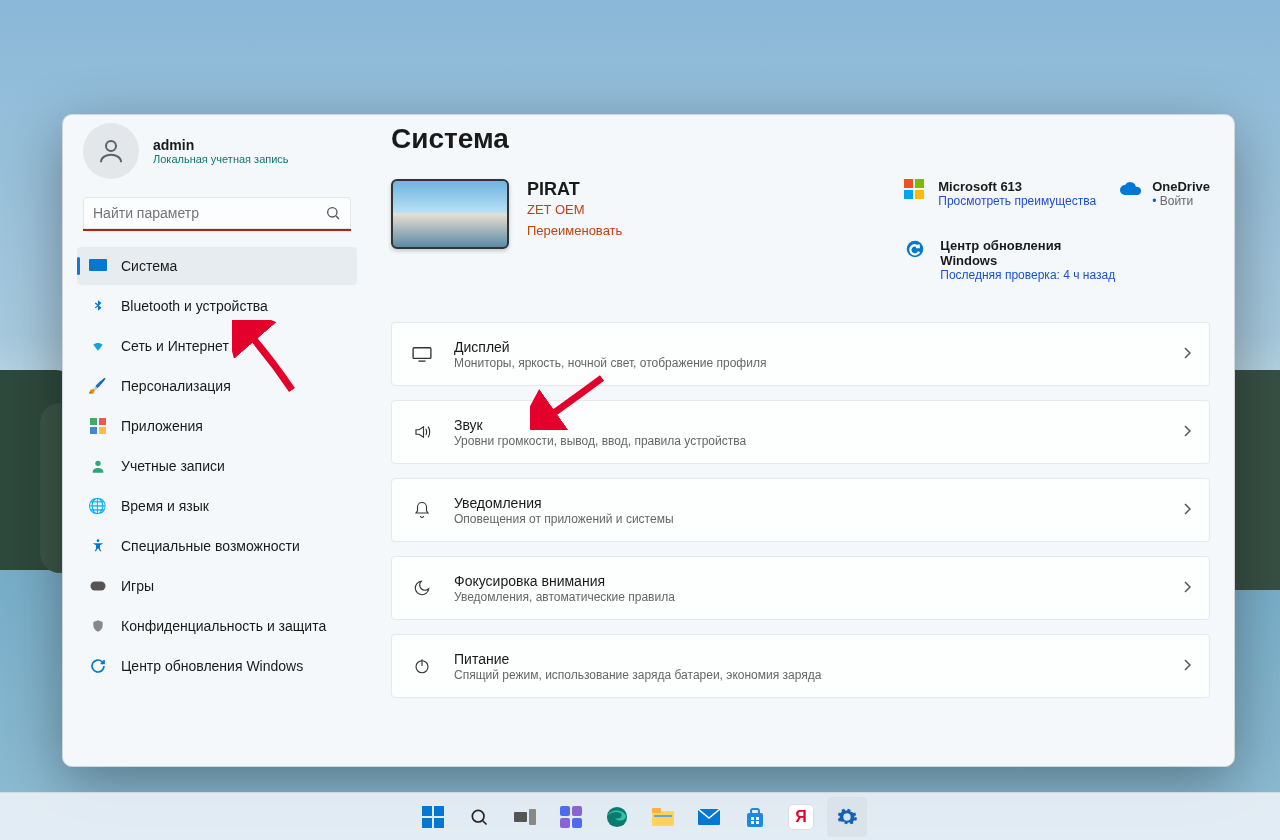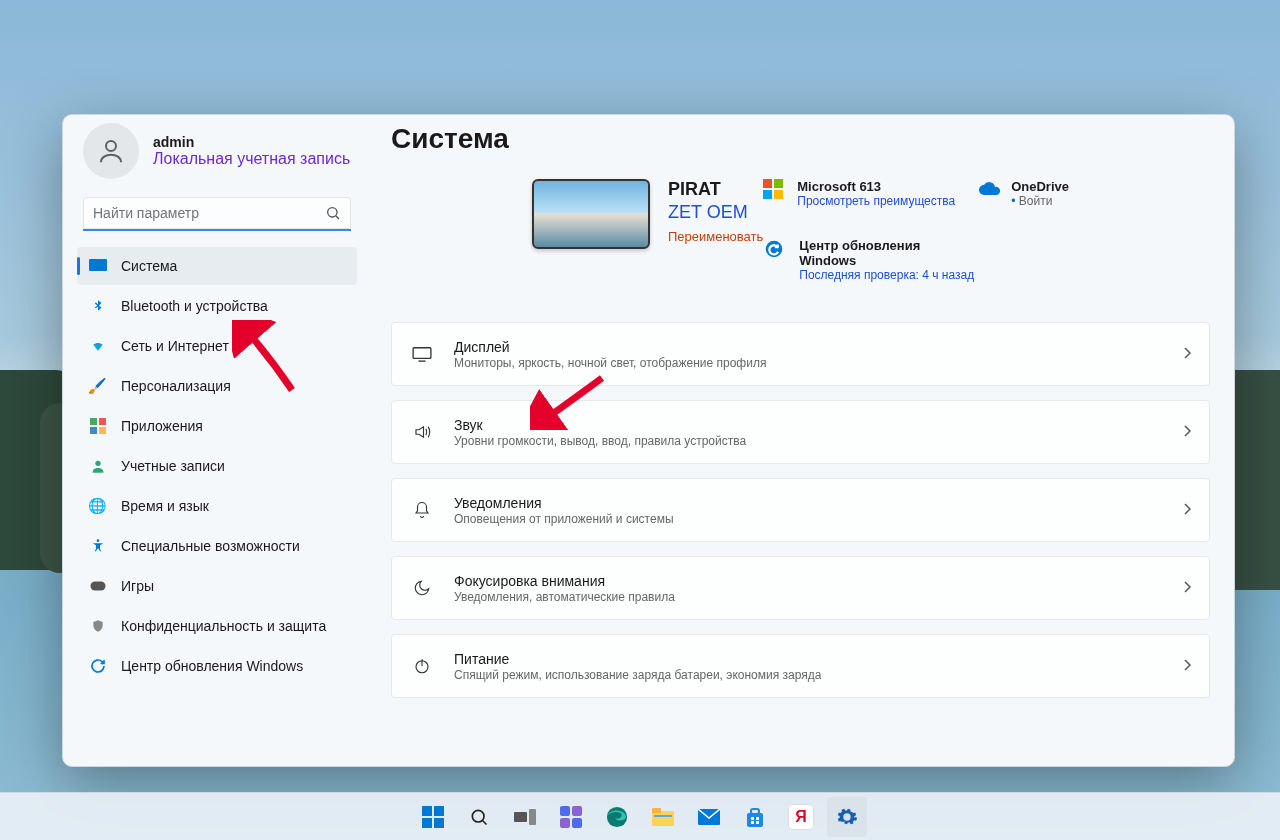--- a/index.html
+++ b/index.html
@@ -22,38 +22,38 @@
   .titlebar-left{display:flex;align-items:center;gap:14px;color:#222;font-size:12px;}
   .back-btn{width:32px;height:32px;display:flex;align-items:center;justify-content:center;color:#555;border-radius:4px;}
   .win-controls{display:flex;}
   .win-btn{width:46px;height:32px;display:flex;align-items:center;justify-content:center;color:#222;}
 
   .body{flex:1;display:flex;min-height:0;}
   .sidebar{width:308px;padding:0 10px 0 10px;display:flex;flex-direction:column;}
   .user-block{display:flex;align-items:center;gap:14px;padding:8px 10px 18px 10px;}
   .avatar{width:56px;height:56px;border-radius:50%;background:#e3e7ea;display:flex;align-items:center;justify-content:center;color:#5b6168;}
   .user-name{font-size:14px;font-weight:600;color:#1a1a1a;}
-  .user-sub{font-size:16px;color:#6d28d9;}
+  .user-sub{font-size:11px;color:#0f766e;}
   .search-wrap{margin:0 10px 16px 10px;position:relative;}
-  .search-input{width:100%;height:34px;border:none;border-bottom:2px solid #3b82f6;background:#fcfdfe;padding:0 34px 0 10px;font-size:14px;color:#555;border-radius:4px 4px 0 0;box-shadow:inset 0 0 0 1px #e2e6ea;}
+  .search-input{width:100%;height:34px;border:none;border-bottom:2px solid #b91c1c;background:#fcfdfe;padding:0 34px 0 10px;font-size:14px;color:#555;border-radius:4px 4px 0 0;box-shadow:inset 0 0 0 1px #e2e6ea;}
   .search-icon{position:absolute;right:10px;top:8px;color:#555;}
 
   .nav{display:flex;flex-direction:column;gap:2px;padding:0 4px;}
   .nav-item{display:flex;align-items:center;gap:14px;height:38px;padding:0 12px;border-radius:4px;font-size:14px;color:#1a1a1a;cursor:default;position:relative;}
   .nav-item.selected{background:#e7ecf0;}
   .nav-item.selected::before{content:"";position:absolute;left:0;top:10px;bottom:10px;width:3px;background:#1976d2;border-radius:3px;}
   .nav-icon{width:18px;height:18px;display:flex;align-items:center;justify-content:center;font-size:15px;}
 
   .main{flex:1;padding:6px 24px 0 20px;overflow:auto;}
   .page-title{font-size:28px;font-weight:600;color:#1a1a1a;margin-bottom:24px;margin-top:2px;}
-  .hero{display:flex;justify-content:center;align-items:flex-start;margin-bottom:40px;}
+  .hero{display:flex;justify-content:space-between;align-items:flex-start;margin-bottom:40px;}
   .device-block{display:flex;gap:18px;align-items:flex-start;}
   .monitor{width:118px;height:70px;border-radius:6px;border:2px solid #333;background:linear-gradient(to bottom,#6fb4e0 0%,#b9e1f5 48%,#e8dfd1 50%,#5a8ba6 100%);box-shadow:0 2px 4px rgba(0,0,0,.2);}
   .device-name{font-size:18px;font-weight:600;color:#1a1a1a;}
-  .device-model{font-size:18px;color:#1d4ed8;margin-top:2px;}
+  .device-model{font-size:13px;color:#c2410c;margin-top:2px;}
   .rename-link{font-size:13px;color:#c2410c;margin-top:6px;cursor:pointer;display:inline-block;}
   .promo{display:flex;gap:22px;}
   .promo-item{display:flex;gap:12px;align-items:flex-start;}
   .promo-icon{width:22px;height:22px;flex:0 0 22px;}
   .promo-title{font-size:13px;font-weight:600;color:#1a1a1a;white-space:nowrap;}
   .promo-sub{font-size:12px;color:#1d4ed8;white-space:nowrap;}
   .promo-sub.link{color:#666;}
   .promo-sub .dot{color:#0067c0;}
   .update-block{display:flex;gap:14px;align-items:flex-start;margin-top:30px;}
 

